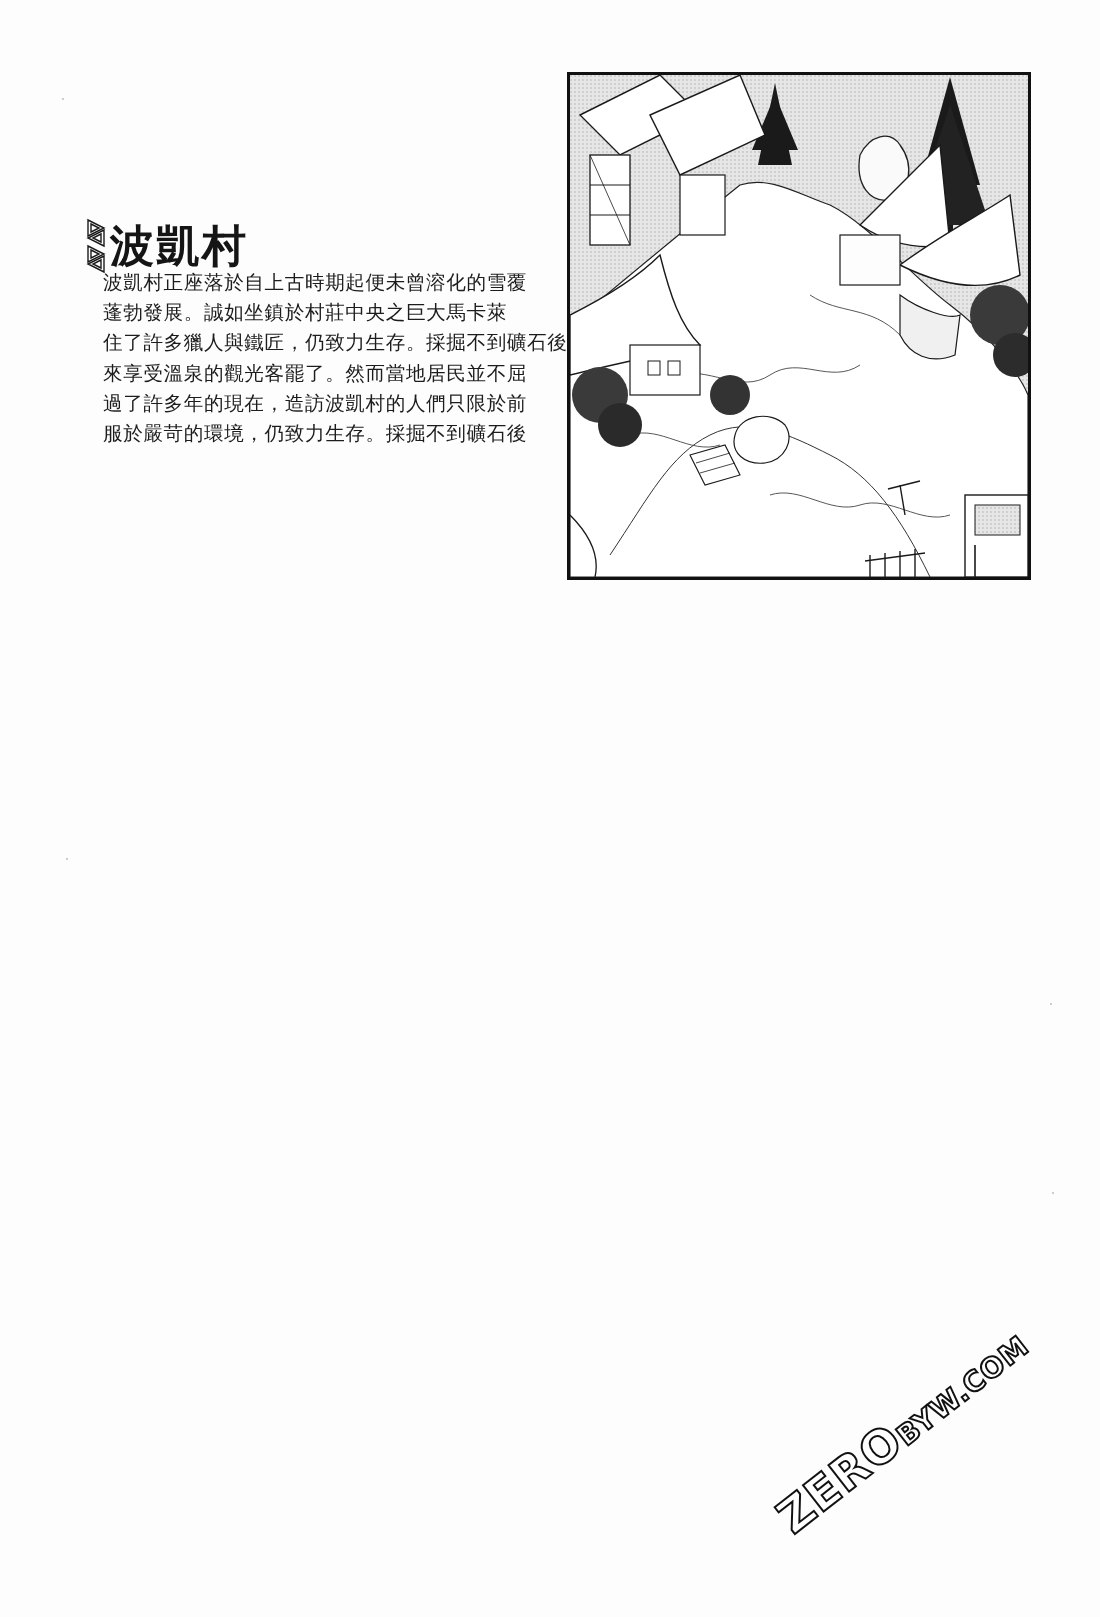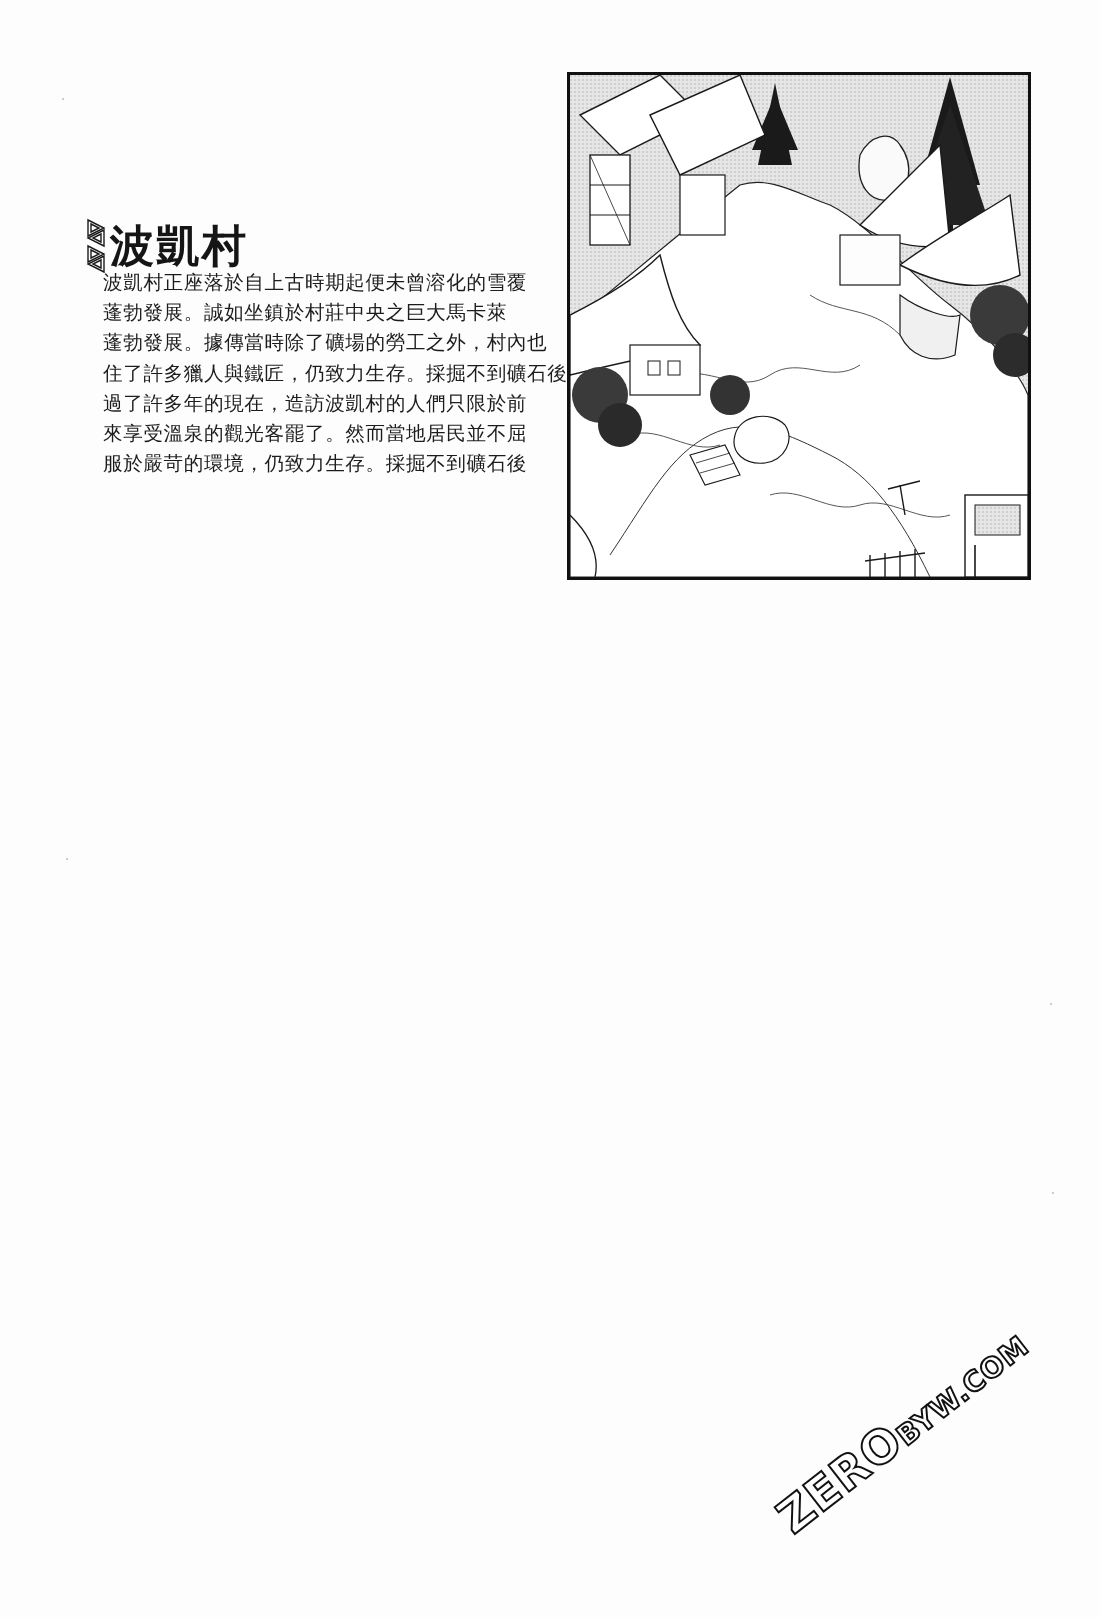--- a/index.html
+++ b/index.html
@@ -120,24 +120,23 @@
         <polygon points="18,38 2,46 18,54"></polygon>
         <polygon points="15,42 7,46 15,50"></polygon>
       </g>
     </svg>
     <span class="title-text">波凱村</span>
   </div>
 
   <div class="body-text">
     <div class="body-line">波凱村正座落於自上古時期起便未曾溶化的雪覆</div>
     <div class="body-line">蓬勃發展。誠如坐鎮於村莊中央之巨大馬卡萊</div>
-    <div class="body-line">蓬勃發展。據傳當時除了礦場的勞工之外，村內也</div>
     <div class="body-line">住了許多獵人與鐵匠，仍致力生存。採掘不到礦石後</div>
+    <div class="body-line">來享受溫泉的觀光客罷了。然而當地居民並不屈</div>
     <div class="body-line">過了許多年的現在，造訪波凱村的人們只限於前</div>
-    <div class="body-line">來享受溫泉的觀光客罷了。然而當地居民並不屈</div>
     <div class="body-line">服於嚴苛的環境，仍致力生存。採掘不到礦石後</div>
   </div>
 
   <div class="illustration">
     <svg viewBox="0 0 458 502" preserveAspectRatio="none">
       <defs>
         <pattern id="screentone" width="4" height="4" patternUnits="userSpaceOnUse">
           <rect width="4" height="4" fill="#e6e6e6"></rect>
           <circle cx="1" cy="1" r="0.7" fill="#a8a8a8"></circle>
         </pattern>

